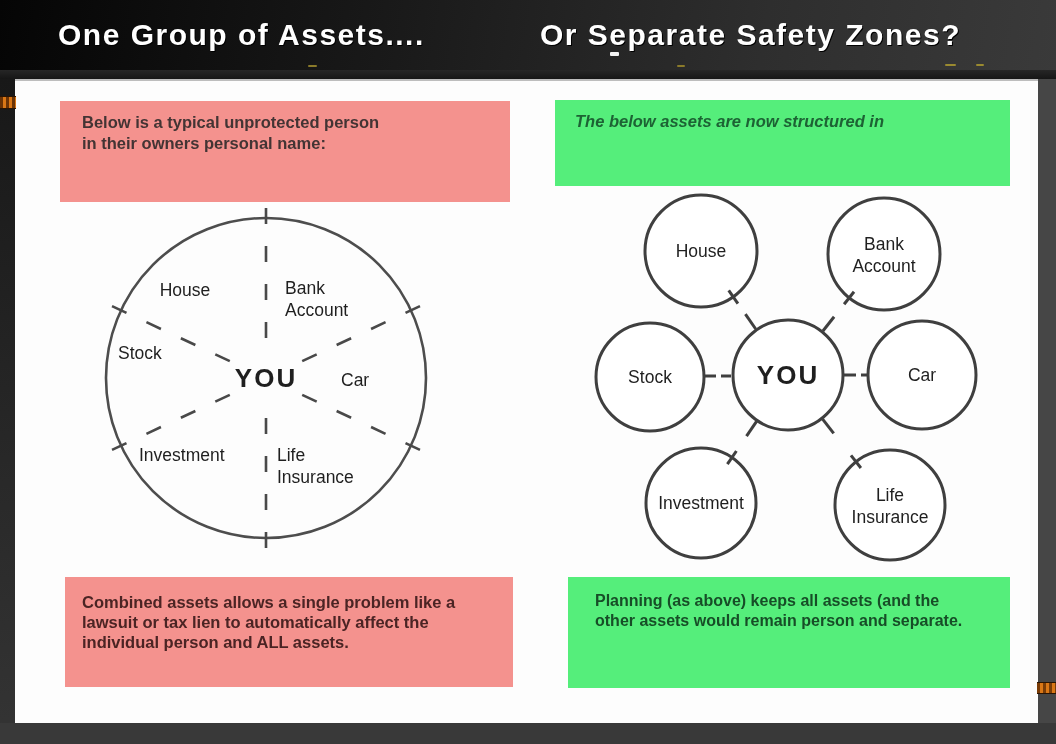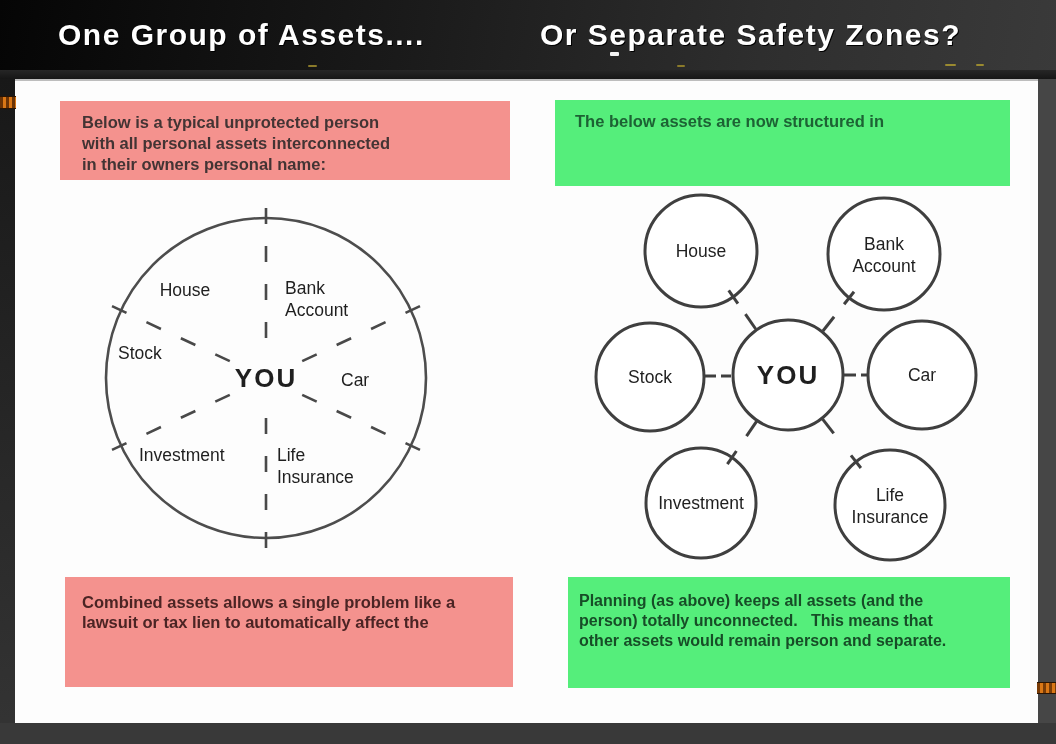--- a/index.html
+++ b/index.html
@@ -53,29 +53,29 @@
   .accent-right{
     left:1037px;top:682px;width:19px;height:10px;
     background:repeating-linear-gradient(90deg,#7a3c06 0 3px,var(--orange,#d97716) 3px 6px);
     border-top:1px solid #2a1402;border-bottom:1px solid #2a1402;
   }
   
   .note-box{position:absolute;box-sizing:border-box;}
   .note-box .line{white-space:pre;}
   .pink{background:var(--pink,#f4928e);}
   .green{background:var(--green,#55ee7b);}
-  .box-pink-top{left:60px;top:101px;width:450px;height:79px;padding:11px 0 0 22px;
+  .box-pink-top{left:60px;top:101px;width:450px;height:101px;padding:11px 0 0 22px;
     color:#433434;font-size:16.5px;font-weight:600;line-height:21px;}
   .box-green-top{left:555px;top:100px;width:455px;height:86px;padding:11px 0 0 20px;
-    color:#1d6234;font-size:16.5px;font-weight:600;line-height:21px;}
+    color:#1d6234;font-size:16.5px;font-weight:600;line-height:21px;font-style:italic;}
   .box-green-top .line:nth-child(2){padding-left:8px;}
   .box-green-top .line:nth-child(3){padding-left:10px;}
   .box-pink-bottom{left:65px;top:577px;width:448px;height:110px;padding:15px 0 4px 17px;
     color:#4b2424;font-size:16.5px;font-weight:600;line-height:20px;}
-  .box-green-bottom{left:568px;top:577px;width:442px;height:111px;padding:14px 0 0 11px;
+  .box-green-bottom{left:568px;top:577px;width:442px;height:111px;padding:14px 0 0 27px;
     color:#174d27;font-size:16px;font-weight:600;line-height:20px;}
   .box-green-bottom .line:nth-child(4){padding-left:4px;}
   
   .diagram{position:absolute;}
   .diagram-left{left:85px;top:197px;}
   .diagram-right{left:575px;top:190px;}
   svg text{fill:#1f1f1f;font-family:"Liberation Sans",sans-serif;font-size:17.5px;}
   svg text.you{font-weight:bold;font-size:26px;letter-spacing:2px;}
 </style>
 </head>
@@ -92,34 +92,33 @@
 <div class="title title-left">One Group of Assets....</div>
 <div class="title title-right">Or Separate Safety Zones?</div>
 <div class="artifact a1"></div>
 <div class="artifact a2"></div>
 <div class="artifact a3"></div>
 <div class="artifact a4"></div>
 <div class="artifact a5"></div>
 
 <div class="note-box pink box-pink-top">
   <div class="line">Below is a typical unprotected person</div>
-  <div class="line">with all personal assets interconnected</div>
   <div class="line">in their owners personal name:</div>
 </div>
 <div class="note-box pink box-pink-bottom">
   <div class="line">Combined assets allows a single problem like a</div>
   <div class="line">lawsuit or tax lien to automatically affect the</div>
+  <div class="line">individual person and ALL assets.</div>
 </div>
 
 <div class="note-box green box-green-top">
   <div class="line">The below assets are now structured in</div>
 </div>
 <div class="note-box green box-green-bottom">
   <div class="line">Planning (as above) keeps all assets (and the</div>
-  <div class="line">person) totally unconnected.   This means that</div>
   <div class="line">other assets would remain person and separate.</div>
 </div>
 
 <svg class="diagram diagram-left" width="370" height="365" viewBox="0 0 370 365">
   <g>
     <circle cx="181" cy="181" r="160" fill="none" stroke="#4d4d4d" stroke-width="2.6"></circle>
   </g>
   <g stroke="#494949" stroke-width="2.6" stroke-dasharray="16 22">
     <line x1="181" y1="141" x2="181" y2="11"></line>
     <line x1="181" y1="221" x2="181" y2="351"></line>

